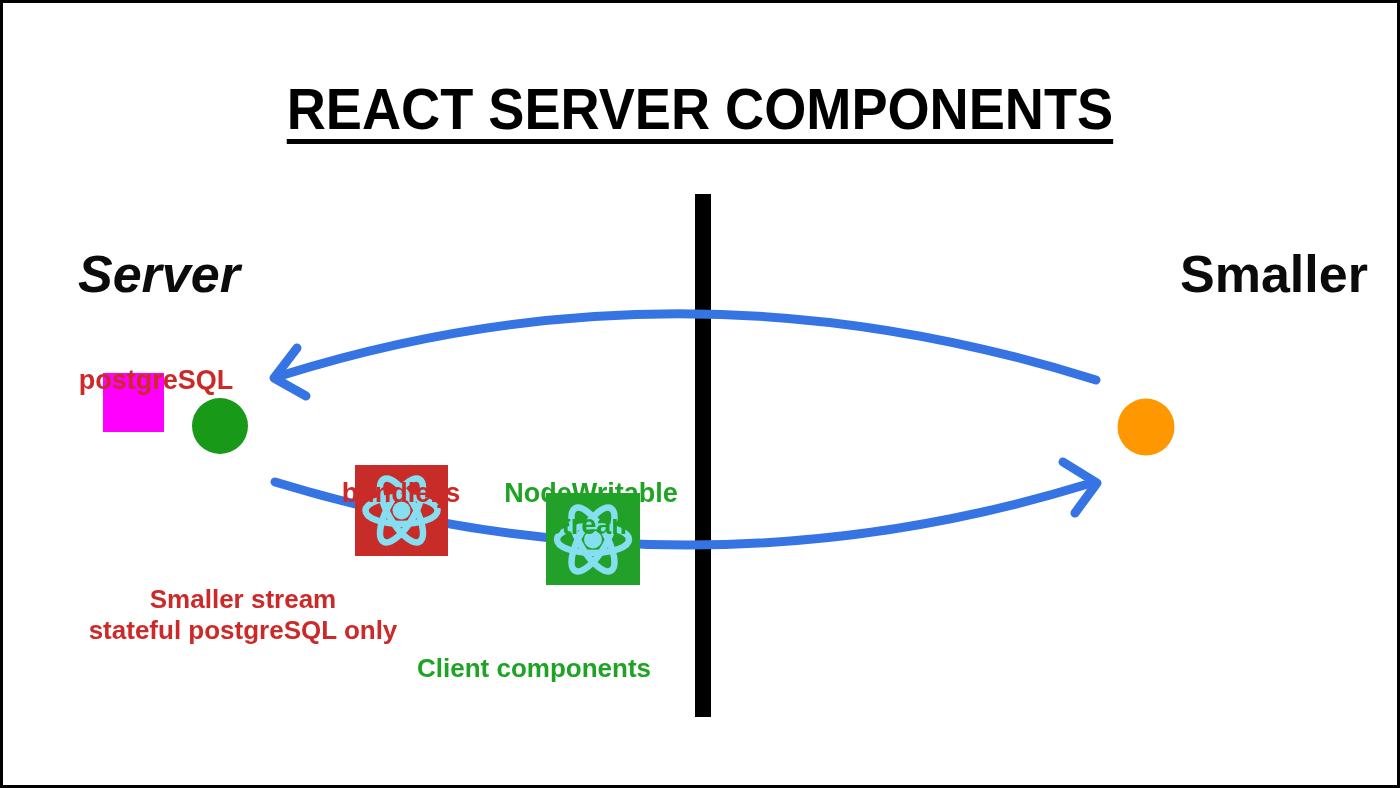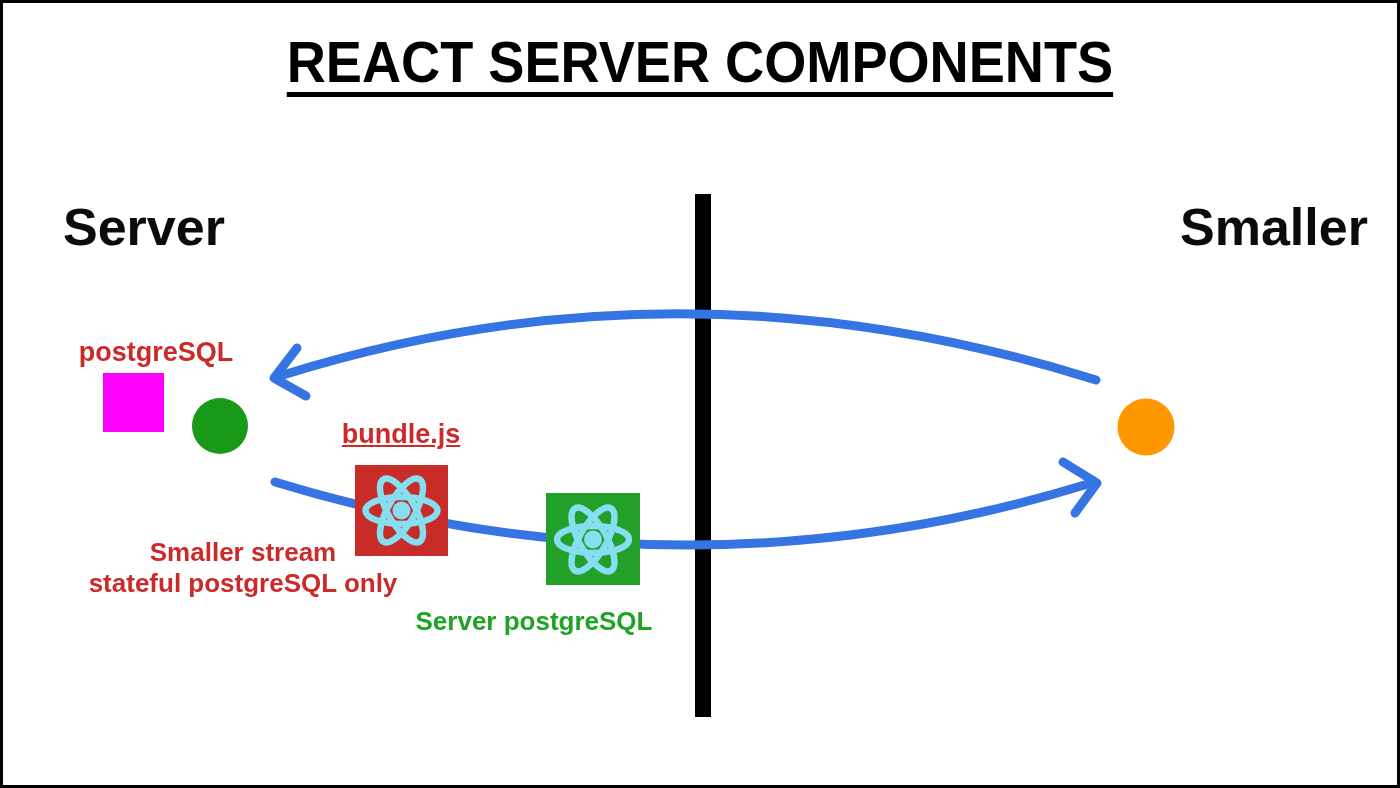--- a/index.html
+++ b/index.html
@@ -1,40 +1,40 @@
 <!DOCTYPE html>
 <html><head>
 <meta charset="utf-8">
 <style>
   html,body{margin:0;padding:0;background:#ffffff;}
   #canvas{
     position:relative;width:1400px;height:788px;background:#ffffff;
     border:3px solid #000;box-sizing:border-box;overflow:hidden;
     font-family:"Liberation Sans",sans-serif;
   }
-  .abs{position:absolute;}
+  .abs{position:absolute;margin-top:47px;}
   
   #title{left:0;top:26px;width:100%;text-align:center;color:#000;}
   #title span{
     display:inline-block;font-size:57px;font-weight:bold;
     transform:scaleX(0.95);
     text-decoration:underline;text-decoration-thickness:5px;text-underline-offset:10px;
   }
   
   .side-label{top:194px;font-size:52px;font-weight:bold;color:#0b0b0b;line-height:60px;}
-  #server-label{left:60px;}
+  #server-label{left:75px;font-style:italic;}
   #client-label{left:1177px;}
   
   .tag{transform:translateX(-50%);text-align:center;font-weight:bold;white-space:nowrap;}
   .red-text{color:#CC2929;}
   .green-text{color:#1FA325;}
   .fs27{font-size:27px;line-height:30px;}
   .fs26{font-size:26px;line-height:31px;}
-  #postgres-label{left:153px;top:334px;}
-  #bundle-label{left:398px;top:416px;text-decoration:underline;}
+  #postgres-label{left:153px;top:315px;}
+  #bundle-label{left:398px;top:428px;}
   #stream-label{left:588px;top:427px;line-height:32px;}
   #smaller-bundle-note{left:240px;top:534px;}
   #servercomp-note{left:531px;top:603px;}
   
   #diagram-svg{position:absolute;left:0;top:0;width:1400px;height:788px;}
 </style>
 </head>
 <body>
 
 <div id="canvas">
@@ -82,24 +82,26 @@
 
   <div id="server-label" class="abs side-label">Server</div>
 
   <div id="client-label" class="abs side-label">Smaller</div>
 
   <div id="postgres-label" class="abs tag red-text fs27">postgreSQL</div>
 
   <div id="bundle-label" class="abs tag red-text fs27">bundle.js</div>
 
   <div id="stream-label" class="abs tag green-text fs27">
+    <div>NodeWritable</div>
+    <div>stream</div>
   </div>
 
   <div id="smaller-bundle-note" class="abs tag red-text fs26">
     <div>Smaller stream</div>
     <div>stateful postgreSQL only</div>
   </div>
 
   <div id="servercomp-note" class="abs tag green-text fs26">
-    <div>Server postgreSQL</div>
+    <div>Client components</div>
   </div>
 
 </div>
 
 </body></html>

